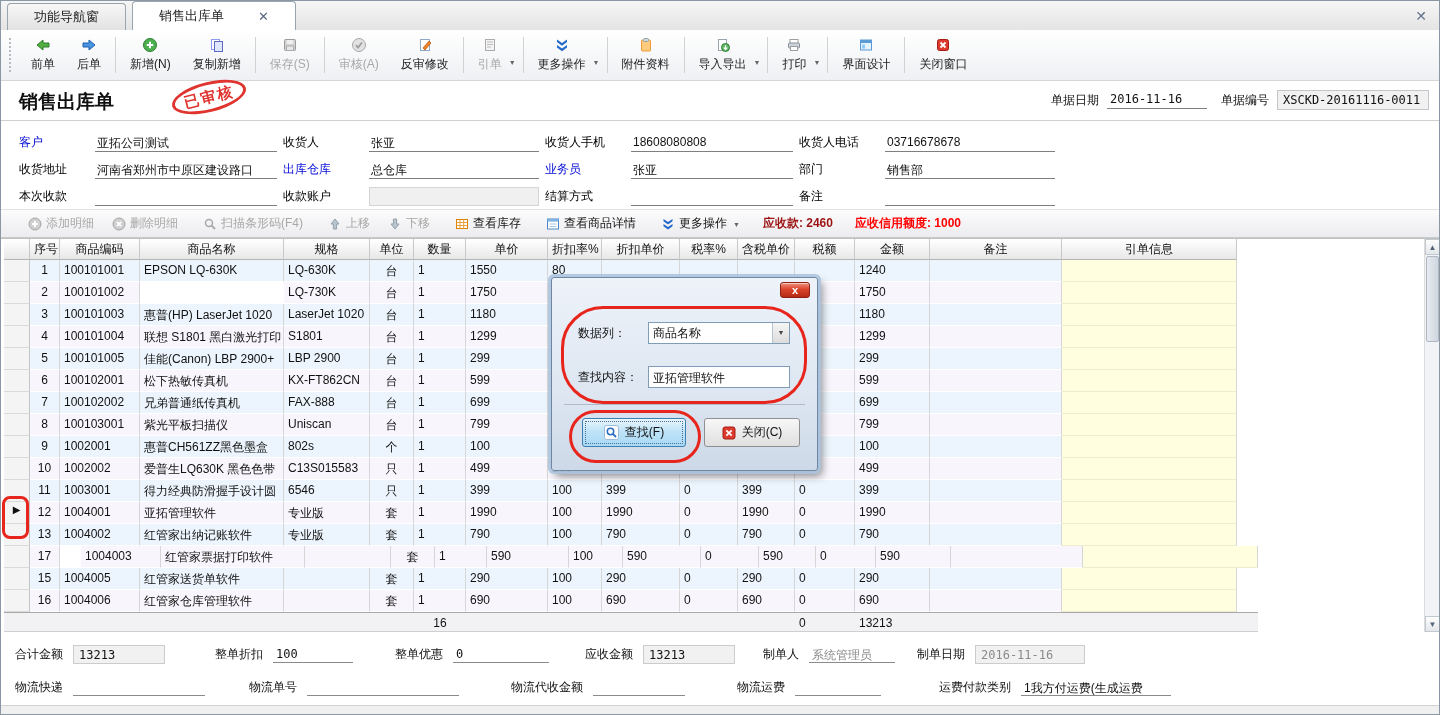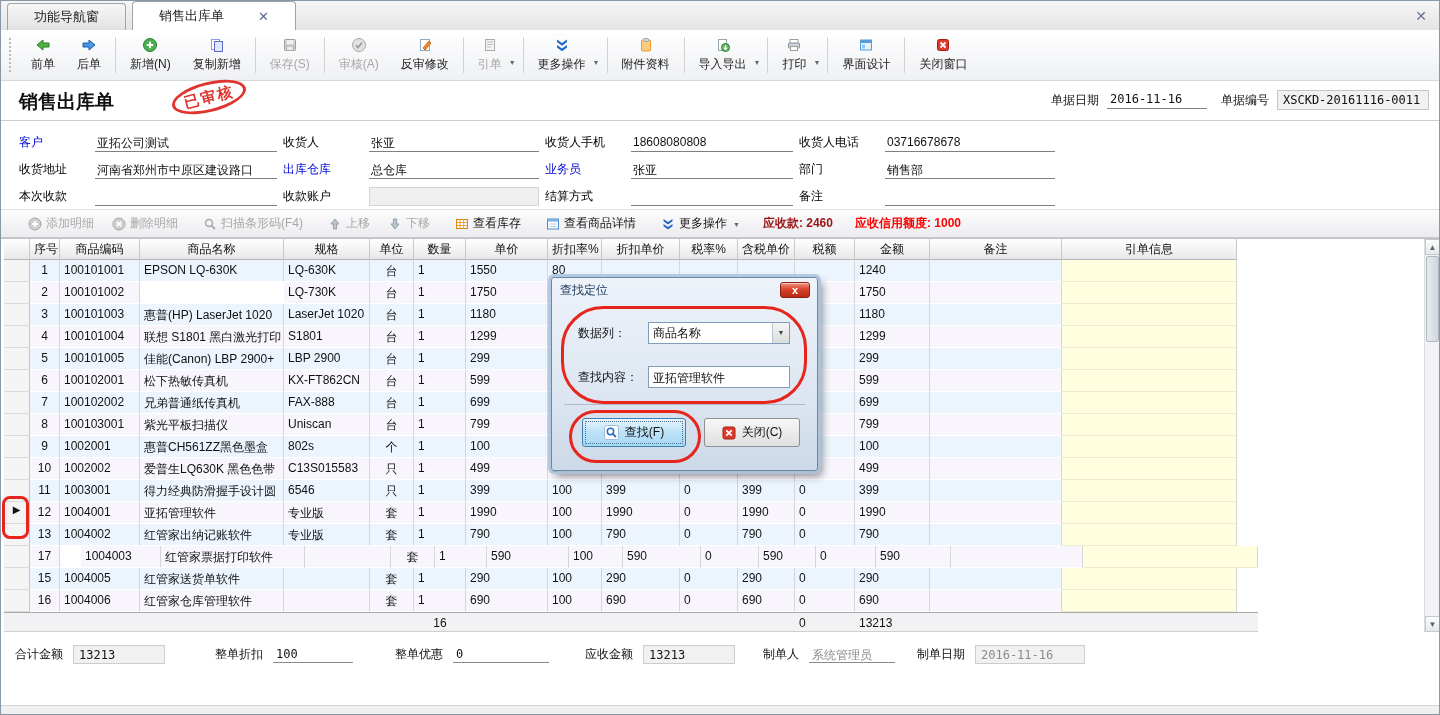--- a/index.html
+++ b/index.html
@@ -806,25 +806,46 @@
       </div>
     <div class="fpair" style="margin-right:22px">
         <span class="pl">制单人</span>
         <span class="fval-u text gray-text" style="width:86px">系统管理员</span>
       </div>
     <div class="fpair">
         <span class="pl">制单日期</span>
         <span class="fval-box gray-text" style="width:110px">2016-11-16</span>
       </div>
   </div>
+  <div class="frow" style="margin-top:7px">
+    <div class="fpair" style="margin-right:44px">
+        <span class="pl">物流快递</span>
+        <span class="fval-u" style="width:132px"></span>
+      </div>
+    <div class="fpair" style="margin-right:52px">
+        <span class="pl">物流单号</span>
+        <span class="fval-u" style="width:152px"></span>
+      </div>
+    <div class="fpair" style="margin-right:52px">
+        <span class="pl">物流代收金额</span>
+        <span class="fval-u" style="width:92px"></span>
+      </div>
+    <div class="fpair" style="margin-right:58px">
+        <span class="pl">物流运费</span>
+        <span class="fval-u" style="width:86px"></span>
+      </div>
+    <div class="fpair">
+        <span class="pl">运费付款类别</span>
+        <span class="fval-u text" style="width:150px">1我方付运费(生成运费</span>
+      </div>
+  </div>
 </div>
 <div class="statusbar"></div>
 
 <div class="dialog">
-  <div class="dlg-title">查找定位</div>
   <div class="dlg-close">x</div>
   <div class="dlg-row" style="top:44px">
     <span class="dlg-label">数据列：</span>
     <span class="combo">
       <span class="cval">商品名称</span>
       <span class="cbtn">▼</span>
     </span>
   </div>
   <div class="dlg-row" style="top:88px">
     <span class="dlg-label">查找内容：</span>

